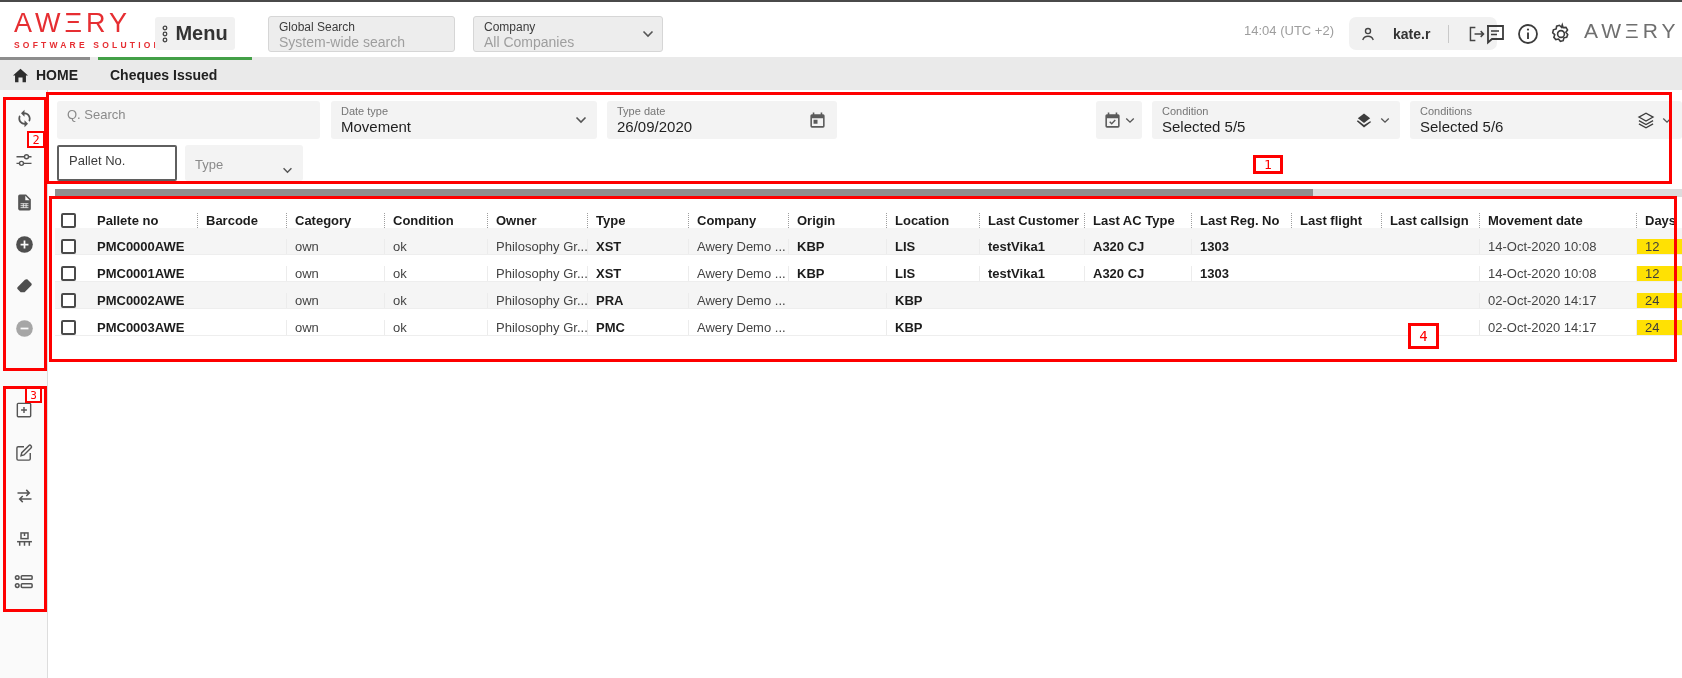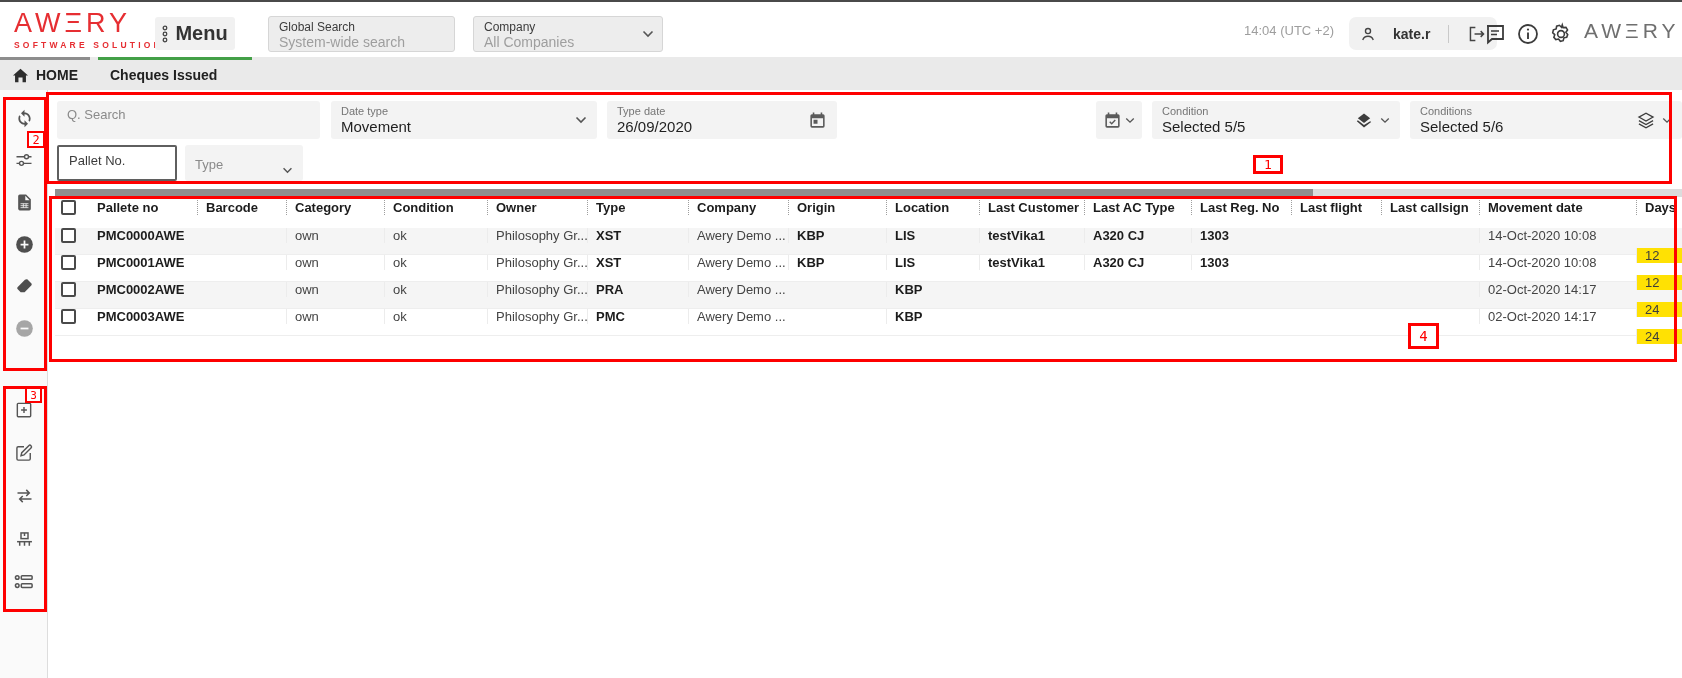--- a/index.html
+++ b/index.html
@@ -65,21 +65,21 @@
   .frow2 { top:145px; height:36px; }
   .f-pallet { left:57px; width:120px; background:#fff; border:2px solid #5f5f5f; border-radius:2px; }
   .f-type { left:185px; width:118px; }
 
   
   .hscroll { position:absolute; left:55px; top:189px; width:1627px; height:8px; background:#dcdcdc; }
   .hscroll .thumb { position:absolute; left:0; top:0; height:8px; width:1258px; background:#8f8f8f; cursor:grab; }
 
   
   .table { position:absolute; left:55px; top:200px; width:1627px; }
-  .tr { display:flex; align-items:flex-start; }
+  .tr { display:flex; align-items:flex-end; }
   .thead { height:28px; background:#fff; }
   .th { display:flex; align-items:center; font-size:13px; font-weight:bold; color:#1c1c1c; padding-left:8px; white-space:nowrap; overflow:hidden; }
   .th.sep, .td.sep { border-left:1px dotted #9e9e9e; }
   .td.sep { border-left:1px solid #ececec; }
   .row { height:27px; border-bottom:1px solid #eee; cursor:pointer; }
   .row.odd { background:#f5f5f5; }
   .td { display:flex; align-items:center; font-size:13px; color:#444; padding-left:8px; white-space:nowrap; overflow:hidden; text-overflow:ellipsis; }
   .td.b { font-weight:bold; color:#1c1c1c; }
   .td.days { padding:0;margin-top:20px; }
   .td.days .daycell { width:100%; height:100%; background:#ffe103; display:flex; align-items:center; padding-left:8px; font-size:13px; color:#3d3d3d; }

